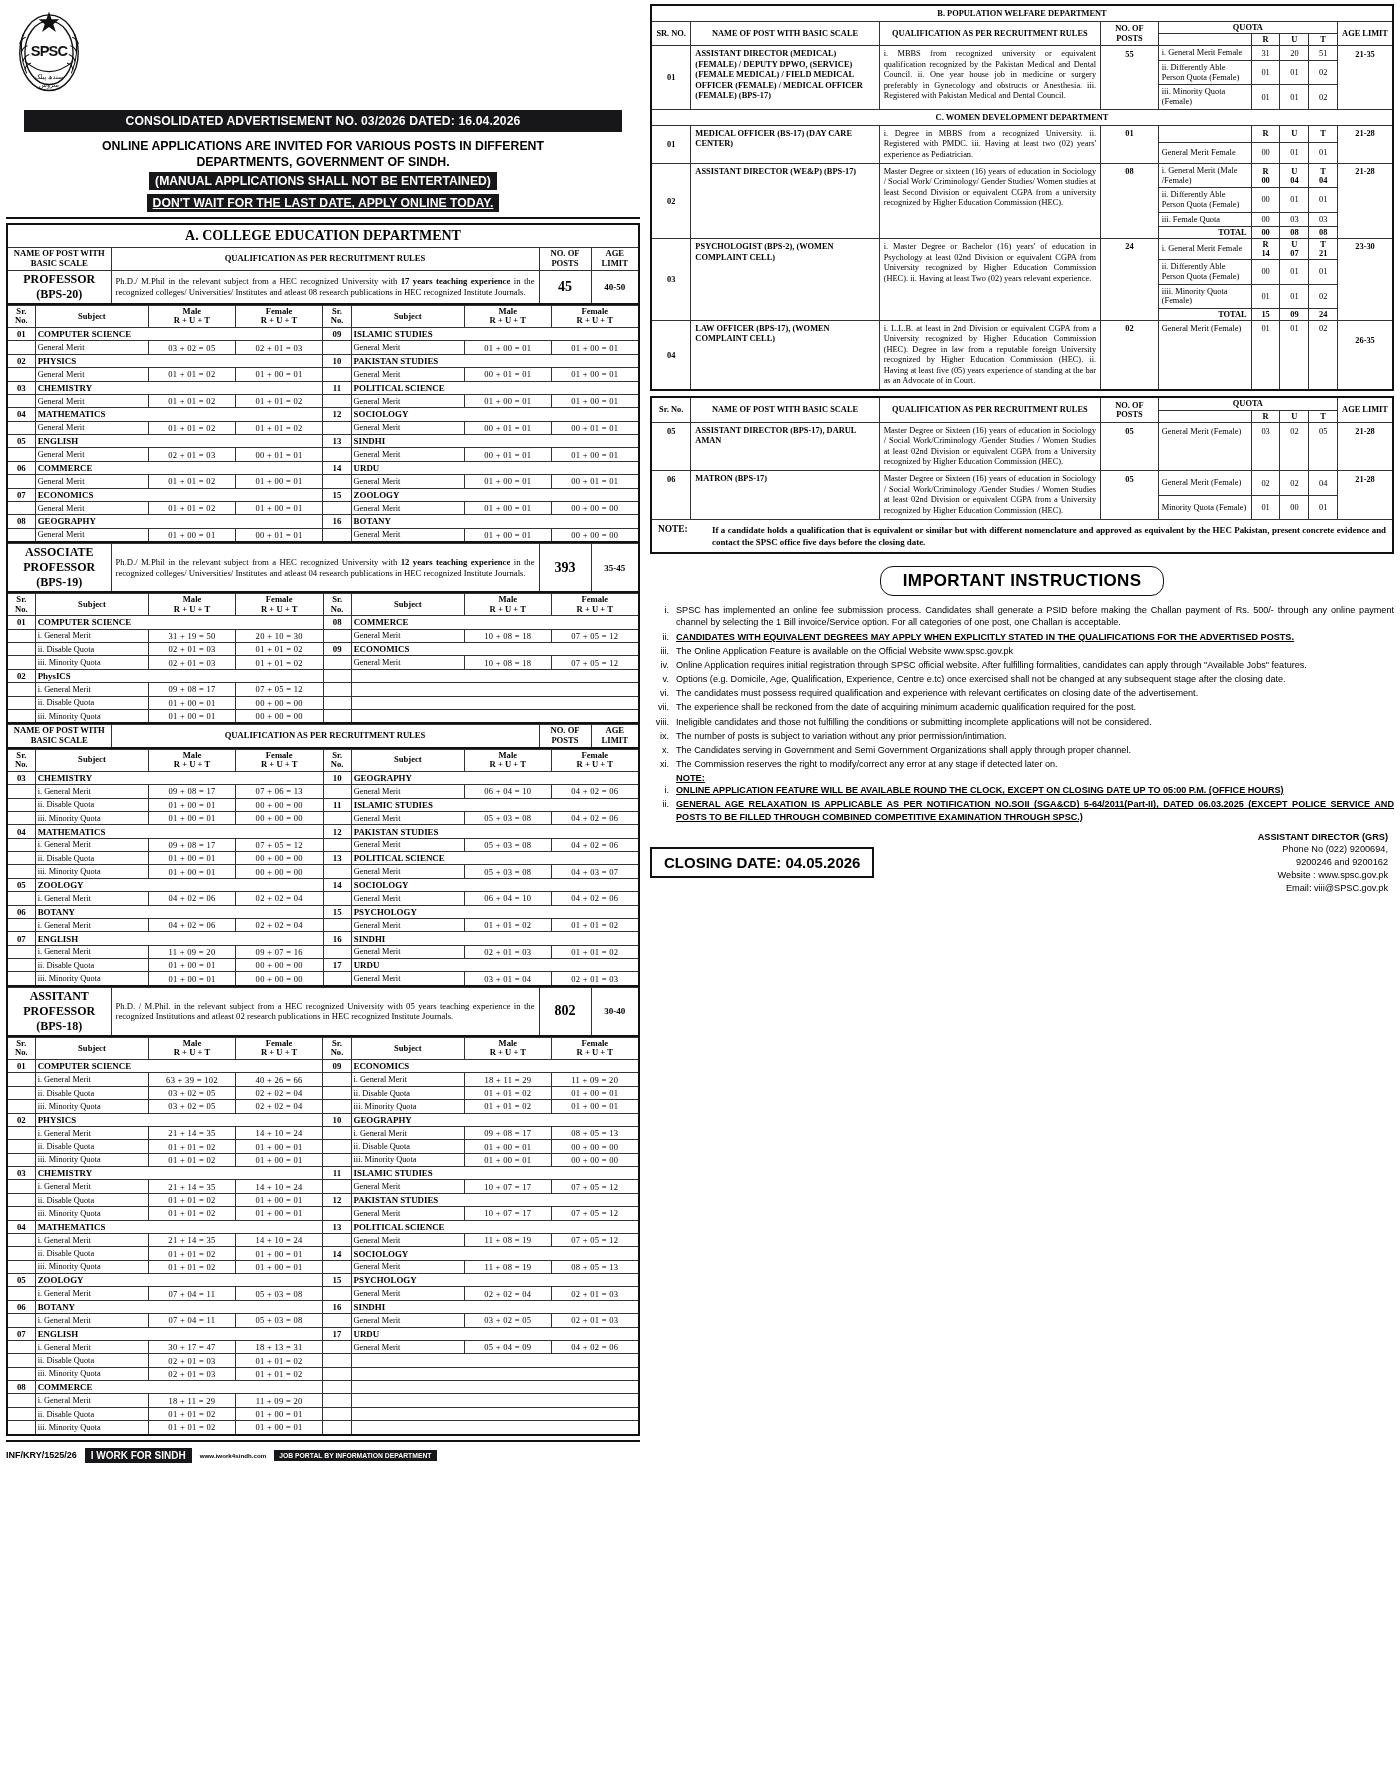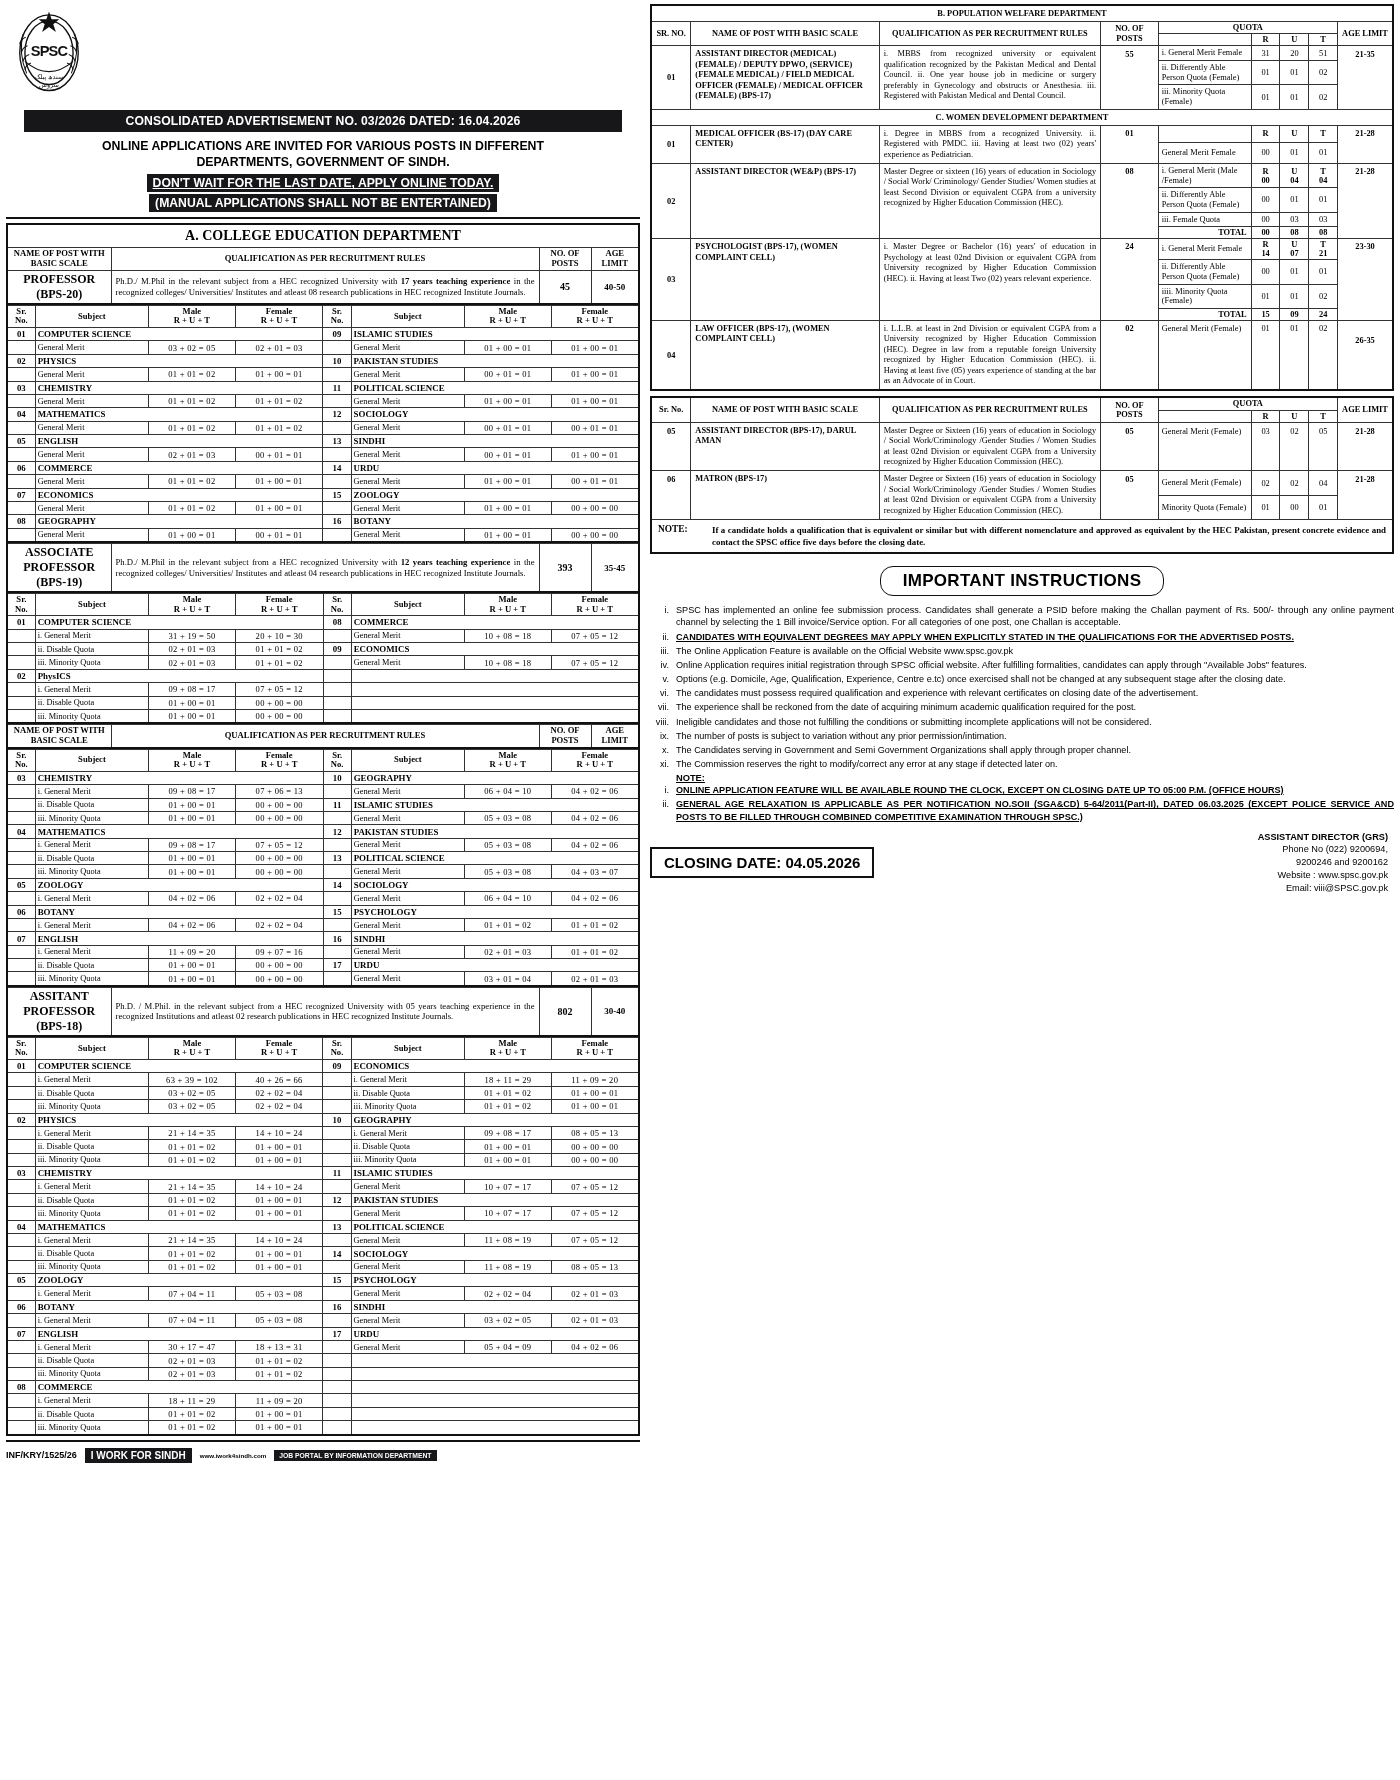--- a/index.html
+++ b/index.html
@@ -31,21 +31,21 @@
             font-size:12.2px; padding:2px 6px; }
   .ctr { text-align:center; }
 
   
   table { border-collapse:collapse; width:100%;font-family:Liberation Serif, serif; }
   td, th { border:1px solid #333; padding:1px 2px; vertical-align:middle; }
   .deptbar { text-align:center; font-weight:bold; font-size:14px; padding:3px; }
   .colhdr { text-align:center; font-weight:bold; font-size:8.6px; line-height:1.12; }
   .postname { text-align:center; font-weight:bold; font-size:12px; line-height:1.25; }
   .qual { font-size:8.7px; line-height:1.22; text-align:justify; padding:2px 4px; }
-  .num { text-align:center; font-weight:bold; font-size:10px; }
+  .num { text-align:center; font-weight:bold; font-size:14px; }
   .age { text-align:center; font-weight:bold; font-size:9px; }
   .srno { text-align:center; font-weight:bold; font-size:8.8px; }
   .subj { font-weight:bold; font-size:8.9px; padding-left:3px; }
   .quotalbl { font-size:8.3px; padding-left:4px; }
   .valc { text-align:center; font-size:8.5px; letter-spacing:.3px; }
   .outer { border:2px solid #111; }
   .thickwrap { border:2.5px solid #111; }
 
   
   .sgrid td { padding:1.2px 2px; height:13px; }
@@ -132,25 +132,25 @@
           <text x="50" y="92" font-family="Liberation Sans, sans-serif" font-size="7.5" text-anchor="middle" fill="#111">سروس</text>
         </svg>
       </div>
     </div>
 
     <div class="blackbar">CONSOLIDATED ADVERTISEMENT NO. 03/2026 DATED:  16.04.2026</div>
 
     <div class="subline">ONLINE APPLICATIONS ARE INVITED FOR VARIOUS POSTS IN DIFFERENT</div>
     <div class="subline" style="margin-top:0">DEPARTMENTS, GOVERNMENT OF SINDH.</div>
 
+    <div class="ctr" style="margin-top:2px">
+      <span class="invbar2">(MANUAL APPLICATIONS SHALL NOT BE ENTERTAINED)</span>
+    </div>
     <div class="ctr" style="margin-top:4px">
       <span class="invbar">DON'T WAIT FOR THE LAST DATE, APPLY ONLINE TODAY.</span>
-    </div>
-    <div class="ctr" style="margin-top:2px">
-      <span class="invbar2">(MANUAL APPLICATIONS SHALL NOT BE ENTERTAINED)</span>
     </div>
 
     <div class="hr-thick"></div>
 
     <table class="outer" style="margin-top:4px">
       <tbody>
           <tr>
         <td class="deptbar" colspan="4">A. COLLEGE EDUCATION DEPARTMENT</td>
       </tr>
       <tr>
@@ -946,21 +946,21 @@
       </tr>
       <tr>
         <td class="tot">TOTAL</td>
         <td class="rutv b">00</td>
         <td class="rutv b">08</td>
         <td class="rutv b">08</td>
       </tr>
 
       <tr>
         <td class="srno" rowspan="4">03</td>
-        <td class="postcell" rowspan="4">PSYCHOLOGIST (BPS-17), (WOMEN COMPLAINT CELL)</td>
+        <td class="postcell" rowspan="4">PSYCHOLOGIST (BPS-2), (WOMEN COMPLAINT CELL)</td>
         <td class="qcell" rowspan="4">i. Master Degree or Bachelor (16) years' of education in Psychology at least 02nd Division or equivalent CGPA from University recognized by Higher Education Commission (HEC).
 ii. Having at least Two (02) years relevant experience.</td>
         <td class="num" rowspan="4" style="vertical-align:top;padding-top:3px">24</td>
         <td class="qlabel">i.    General Merit Female</td>
         <td class="rutH">R<br><span>14</span></td>
         <td class="rutH">U<br><span>07</span></td>
         <td class="rutH">T<br><span>21</span></td>
         <td class="age" rowspan="4" style="vertical-align:top;padding-top:3px">23-30</td>
       </tr>
       <tr>

